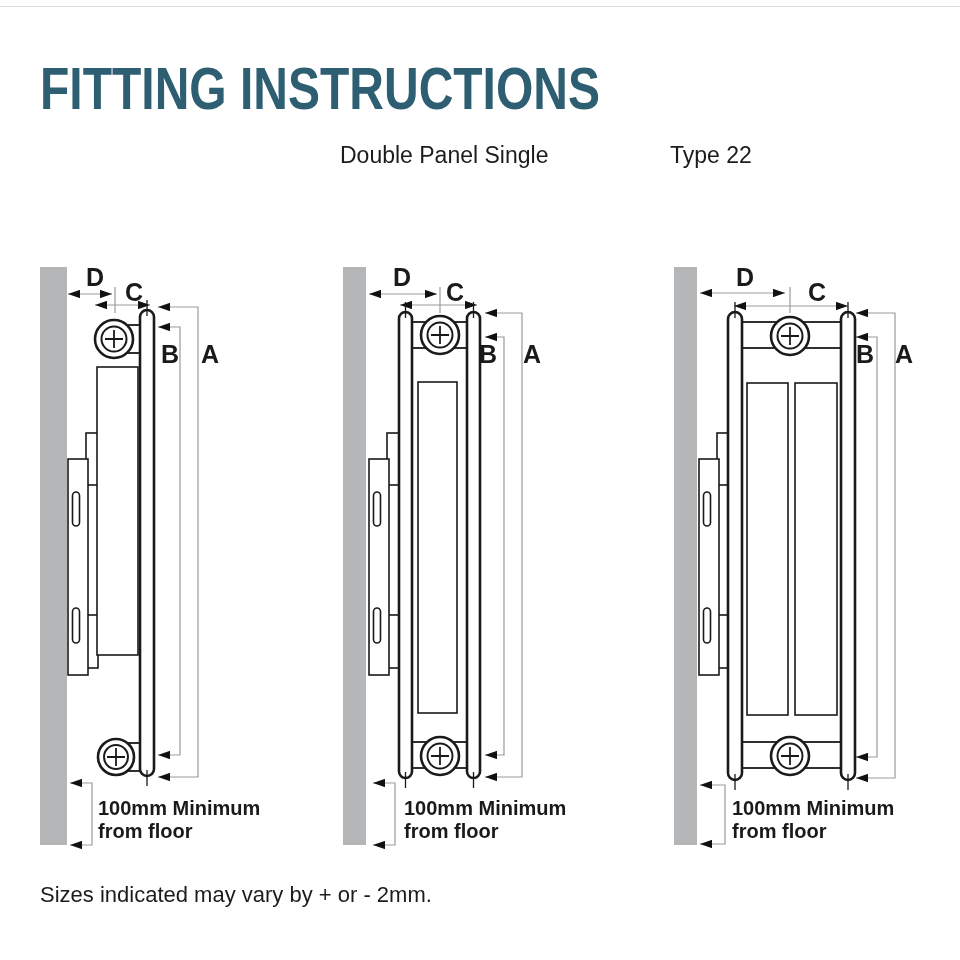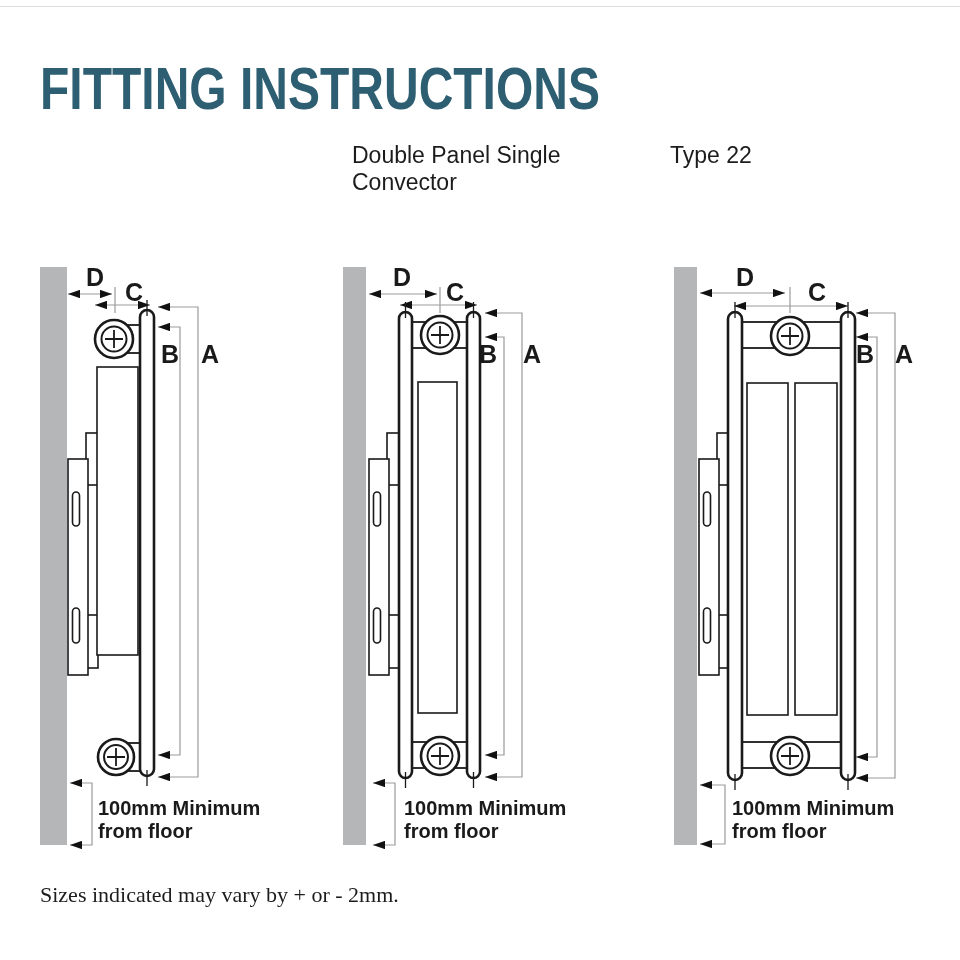--- a/index.html
+++ b/index.html
@@ -8,27 +8,27 @@
     font-family:"Liberation Sans", sans-serif; overflow:hidden;
   }
   .top-rule { position:absolute; left:0; top:6px; width:960px; height:1px; background:#dddddd; }
   .title {
     position:absolute; left:40px; top:54px; font-size:60px; font-weight:bold;
     color:var(--title_text); white-space:nowrap;
     transform:scaleX(0.8); transform-origin:0 0; letter-spacing:0px;
   }
   .col-header { position:absolute; top:142px; width:290px; font-size:23px; line-height:27px; color:var(--body_text); }
   .col-header.c1 { left:40px; }
-  .col-header.c2 { left:340px;margin-left:12px; }
+  .col-header.c2 { left:340px; }
   .col-header.c3 { left:670px; }
   svg.diagram { position:absolute; top:255px; width:300px; height:600px; }
   svg.diagram.d1 { left:30px; }
   svg.diagram.d2 { left:330px; }
   svg.diagram.d3 { left:660px; }
-  .footer { position:absolute; left:40px; top:882px; font-size:22px; color:var(--body_text);font-family:Liberation Serif, serif; }
+  .footer { position:absolute; left:40px; top:882px; font-size:22px; color:var(--body_text); }
 
   
   .wall { fill:var(--wall_fill); stroke:none; }
   .ink  { stroke:var(--ink); fill:#ffffff; }
   .sw-panel { stroke-width:2.6; }
   .sw-part  { stroke-width:1.6; }
   .sw-conn  { stroke-width:1.8; }
   .sw-valve-o { stroke-width:2.6; }
   .sw-valve-i { stroke-width:2; }
   .plus { stroke:var(--ink); stroke-width:1.8; fill:none; }
@@ -43,21 +43,20 @@
 <body>
 
 <div class="top-rule"></div>
 
 <div class="title">FITTING INSTRUCTIONS</div>
 
 <div class="col-header c1">
 </div>
 <div class="col-header c2">
   <div>Double Panel Single</div>
-  <div>Convector</div>
 </div>
 <div class="col-header c3">
   <div>Type 22</div>
 </div>
 
 <svg class="diagram d1" viewBox="0 0 300 600">
   <defs>
     <marker id="ah1" viewBox="0 0 10 7" refX="10" refY="3.5" markerWidth="10" markerHeight="7" orient="auto-start-reverse">
       <path d="M0,0 L10,3.5 L0,7 Z"></path>
     </marker>

